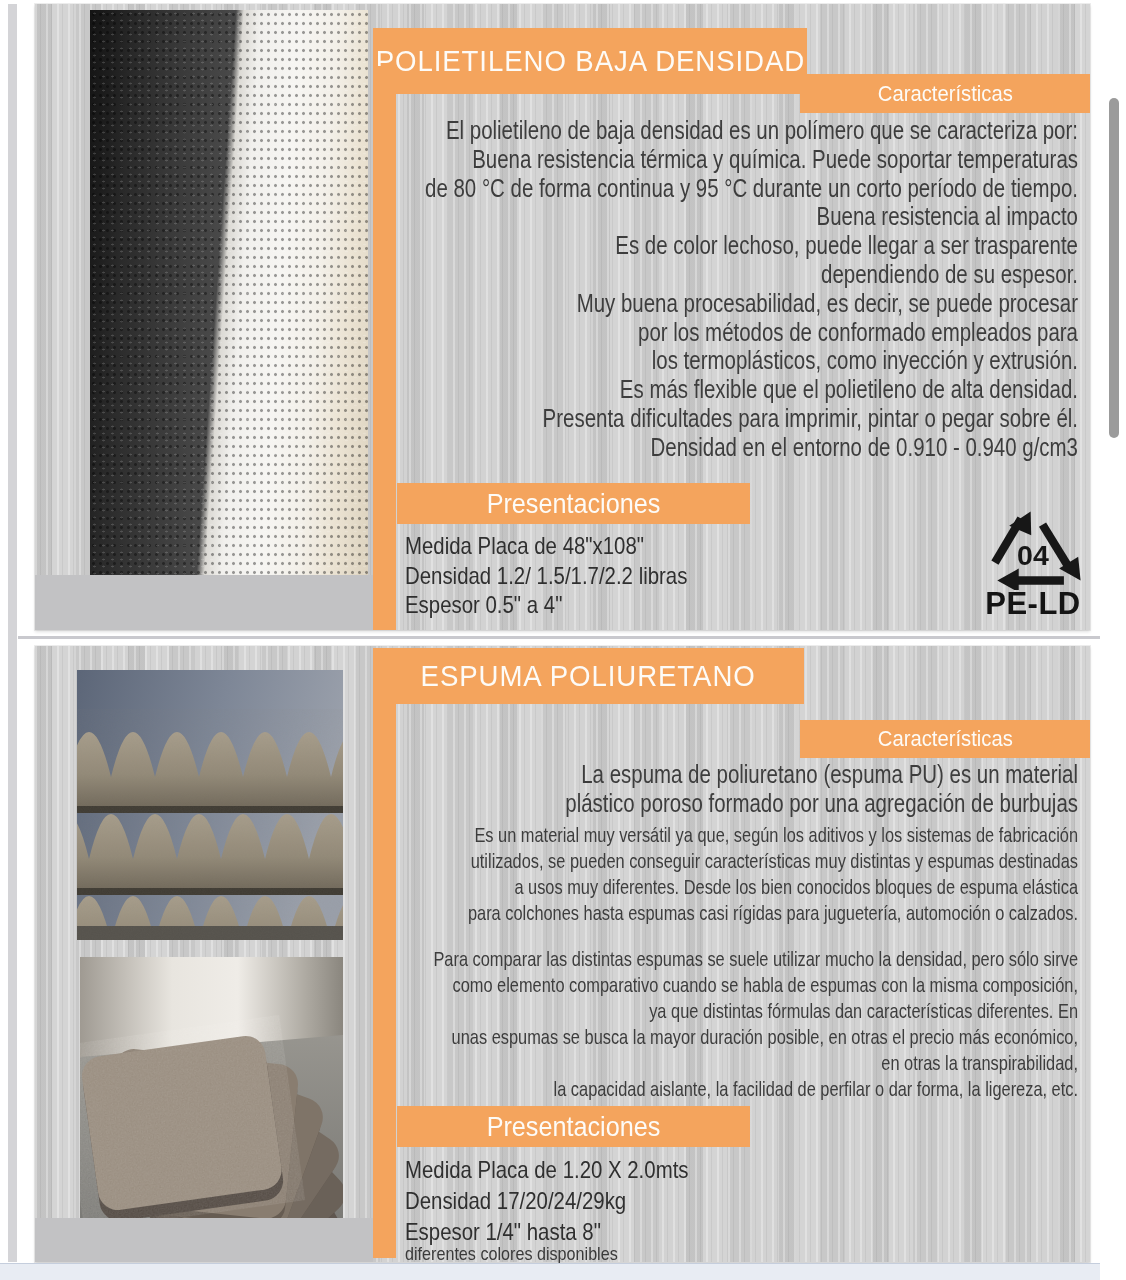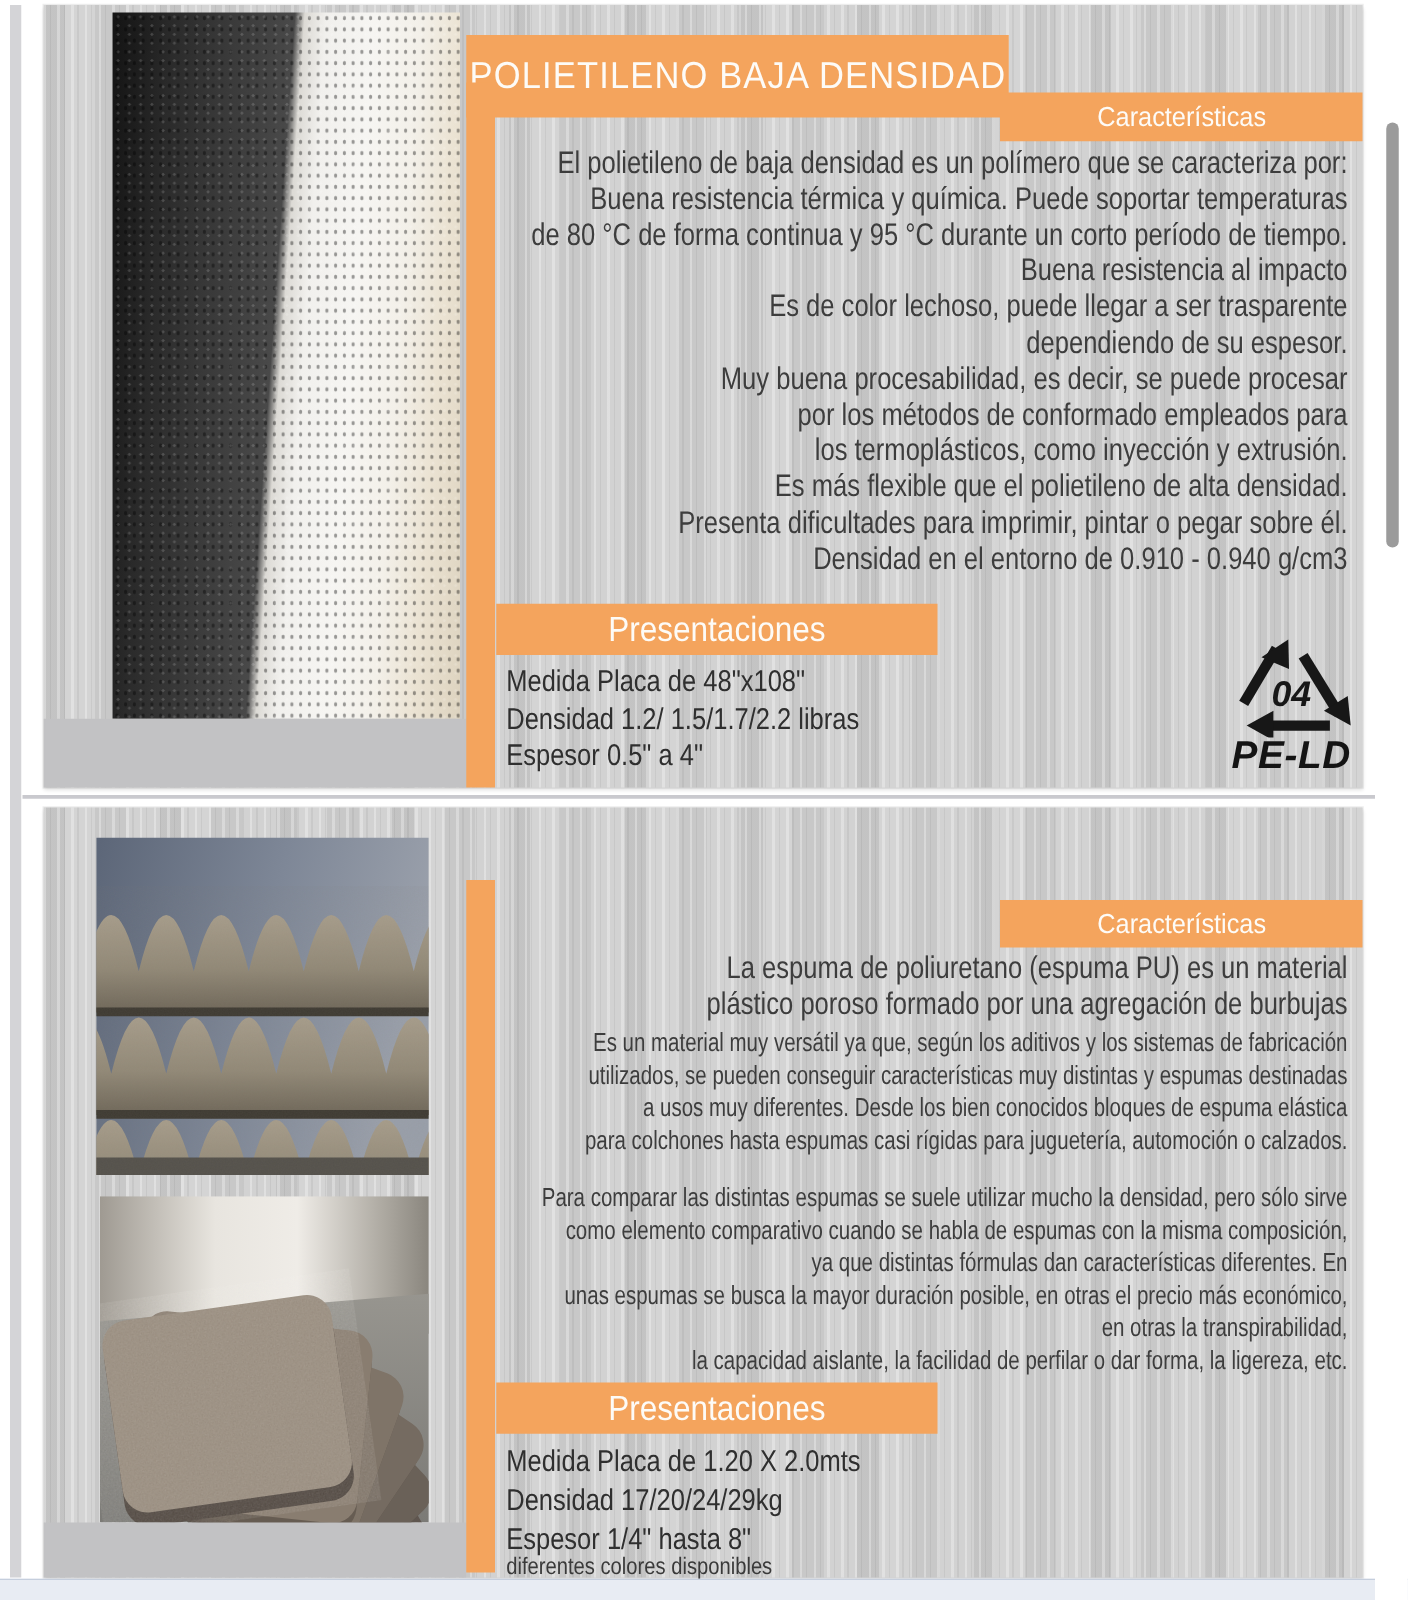--- a/index.html
+++ b/index.html
@@ -46,21 +46,21 @@
       linear-gradient(94deg,#141414 0%,#1d1d1d 7%,#2a2a2a 15%,#373737 27%,#414141 38%,#494949 46%,#dcdad5 48.5%,#f1f0ed 54%,#f6f5f2 66%,#f3f0e9 78%,#ebe3d3 88%,#ddd3bf 100%);
     background-size:9px 7px,7px 9px,100% 100%;
   }
   .shelf{background:#c2c2c4;}
   .divider-line{background:#c9c9ce;}
   .page-edge{background:#d4d4d7;}
   .bottom-bar{background:#e8ecf3;border-top:1px solid #c5cedd;}
   .scroll-track{background:#ffffff;}
   .scroll-thumb{background:#9b9b9b;border-radius:5px;}
 
-  .recycle-box{text-align:center;color:#161616;font-style:italic;}
+  .recycle-box{text-align:center;color:#161616;}
   .recycle-label{font-size:31px;font-weight:bold;letter-spacing:.5px;margin-top:-4px;color:#141414;}
   svg{display:block;}
 </style>
 </head>
 <body>
 
 <div class="abs page-edge" style="left:8px;top:4px;width:9px;height:1258px;"></div>
 
 <section class="slide" id="slide1">
 
@@ -195,20 +195,23 @@
       </g>
     <g transform="rotate(-8 75 245)">
         <rect x="20" y="104" width="185" height="155" rx="20" fill="#4f463f"></rect>
         <rect x="20" y="93" width="185" height="155" rx="20" fill="#968a7c"></rect>
         <rect x="20" y="93" width="185" height="155" rx="20" filter="url(#gr2)" opacity="0.5"></rect>
       </g>
   </svg>
 
   <div class="abs shelf" style="left:0;top:572px;width:338px;height:44px;"></div>
 
+  <div class="abs banner" style="left:338px;top:2px;width:431px;height:56px;">
+    <span class="bt title-text">ESPUMA POLIURETANO</span>
+  </div>
 
   <div class="abs accent-strip" style="left:338px;top:58px;width:23px;height:554px;"></div>
 
   <div class="abs banner" style="left:765px;top:74px;width:290px;height:38px;">
     <span class="bt caract-text">Características</span>
   </div>
 
   <div class="abs txt-r body-lg" style="right:12px;top:114px;width:830px;">
       <div>La espuma de poliuretano (espuma PU) es un material</div>
       <div>plástico poroso formado por una agregación de burbujas</div>

